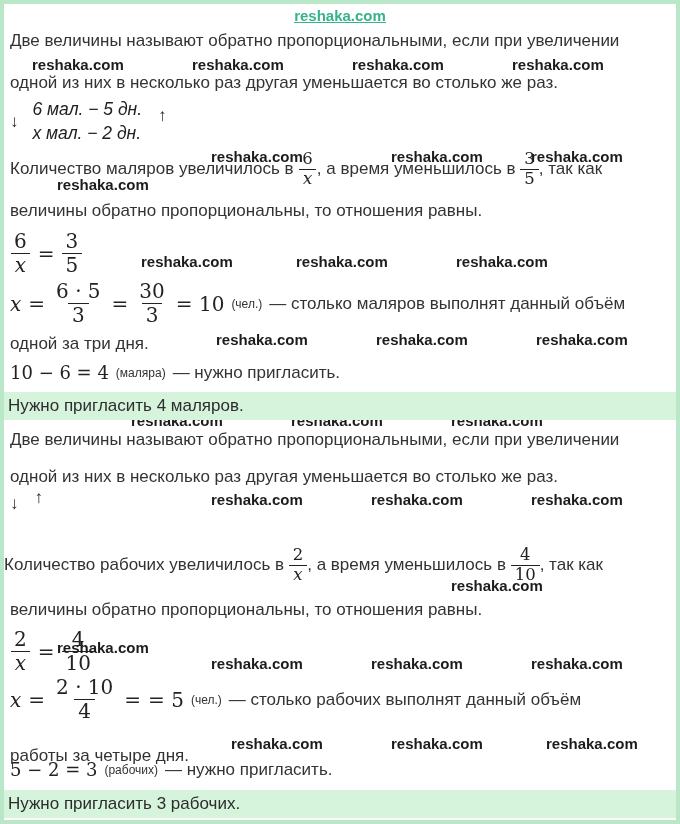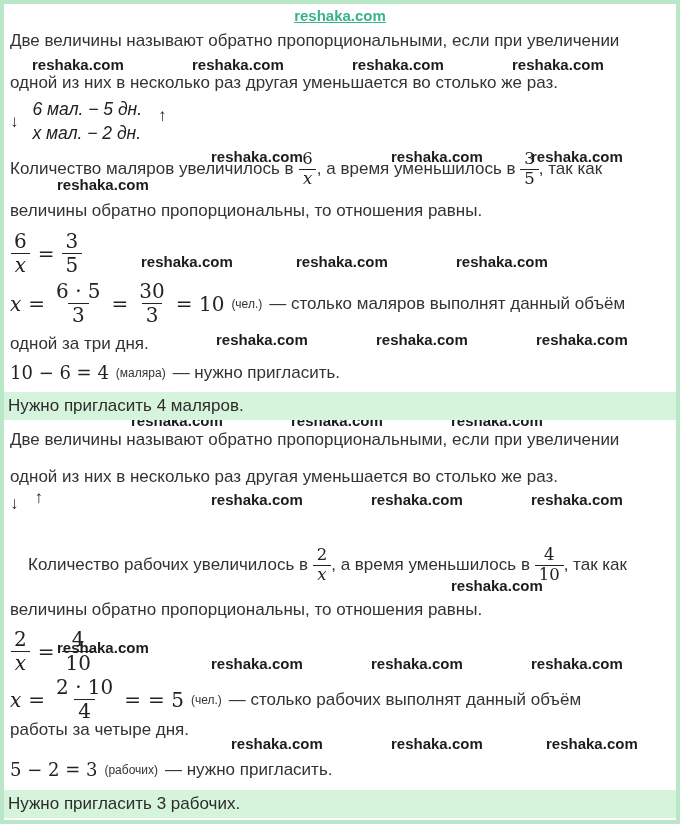--- a/index.html
+++ b/index.html
@@ -129,21 +129,21 @@
   <div class="answer" style="top:388px">Нужно пригласить 4 маляров.</div>
 
   <div class="abs t line" style="top:426px;left:6px">Две величины называют обратно пропорциональными, если при увеличении</div>
   <div class="abs t line" style="top:463px;left:6px">одной из них в несколько раз другая уменьшается во столько же раз.</div>
 
   <div class="abs sys" style="top:490px;left:6px">
     <span class="sys-arrow">↓</span>
     <span class="sys-arrow up">↑</span>
   </div>
 
-  <div class="abs mrow" style="top:542px;left:24px">
+  <div class="abs mrow" style="top:542px;left:0">
     <span class="t">Количество рабочих увеличилось в </span>
     <span class="frac small"><span>2</span><span class="fr-den var">x</span></span>
     <span class="t">, а время уменьшилось в </span>
     <span class="frac small"><span>4</span><span class="fr-den">10</span></span>
     <span class="t">, так как</span>
   </div>
   <div class="abs t line" style="top:596px;left:6px">величины обратно пропорциональны, то отношения равны.</div>
 
   <div class="abs grow" style="top:624px;left:6px">
     <span class="frac big"><span>2</span><span class="fr-den var">x</span></span>
@@ -153,21 +153,21 @@
 
   <div class="abs grow" style="top:672px;left:6px">
     <span class="mt var">x</span>
     <span class="mt">=</span>
     <span class="frac big"><span>2 · 10</span><span class="fr-den">4</span></span>
     <span class="mt">=</span>
     <span class="mt">= 5</span>
     <span class="unit">(чел.)</span>
     <span class="t">— столько рабочих выполнят данный объём</span>
   </div>
-  <div class="abs t line" style="top:716px;left:6px">работы за четыре дня.</div>
+  <div class="abs t line" style="top:742px;left:6px">работы за четыре дня.</div>
 
   <div class="abs grow" style="top:755px;left:6px">
     <span class="mt-s">5 − 2 = 3</span>
     <span class="unit">(рабочих)</span>
     <span class="t">— нужно пригласить.</span>
   </div>
 
   <div class="answer" style="top:786px">Нужно пригласить 3 рабочих.</div>
 
 </div>

